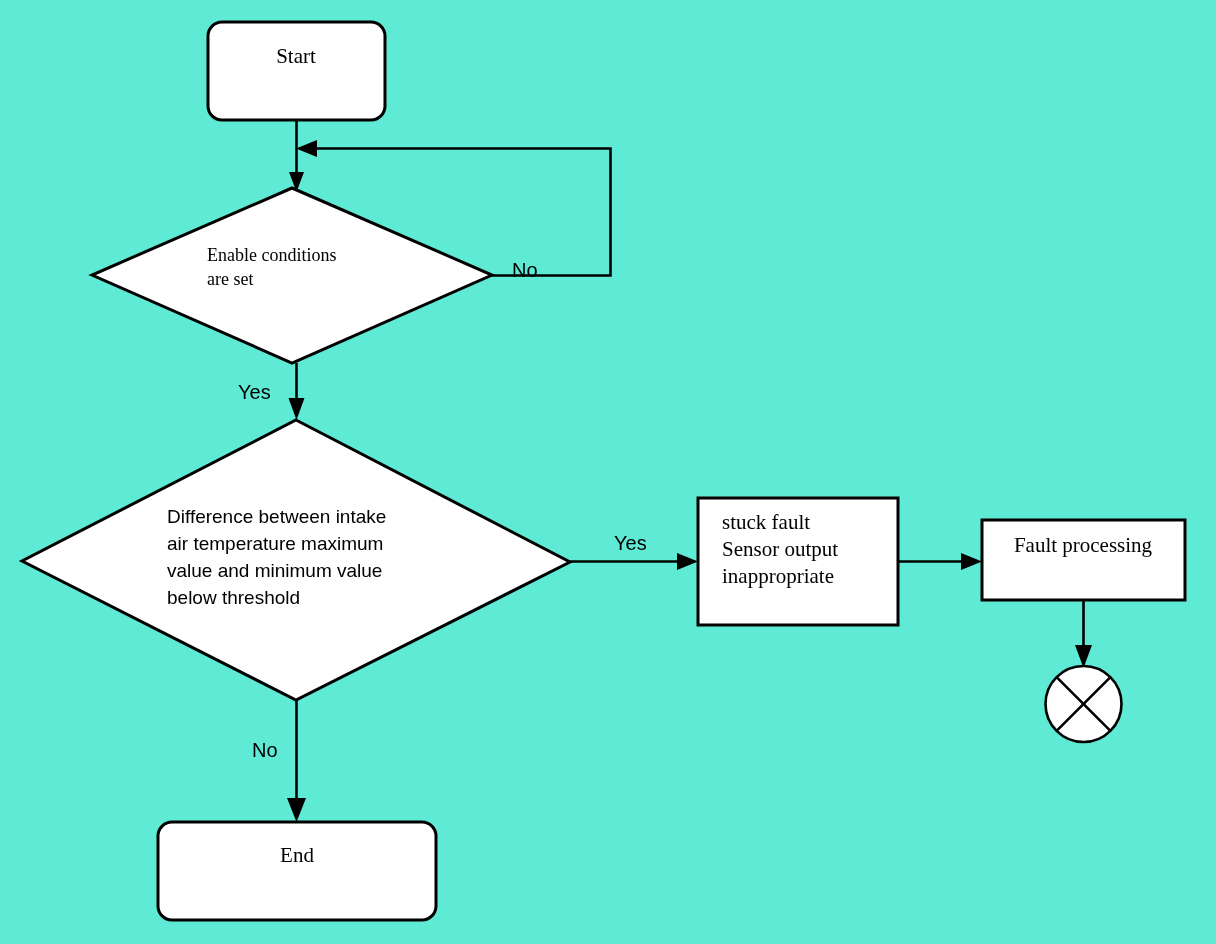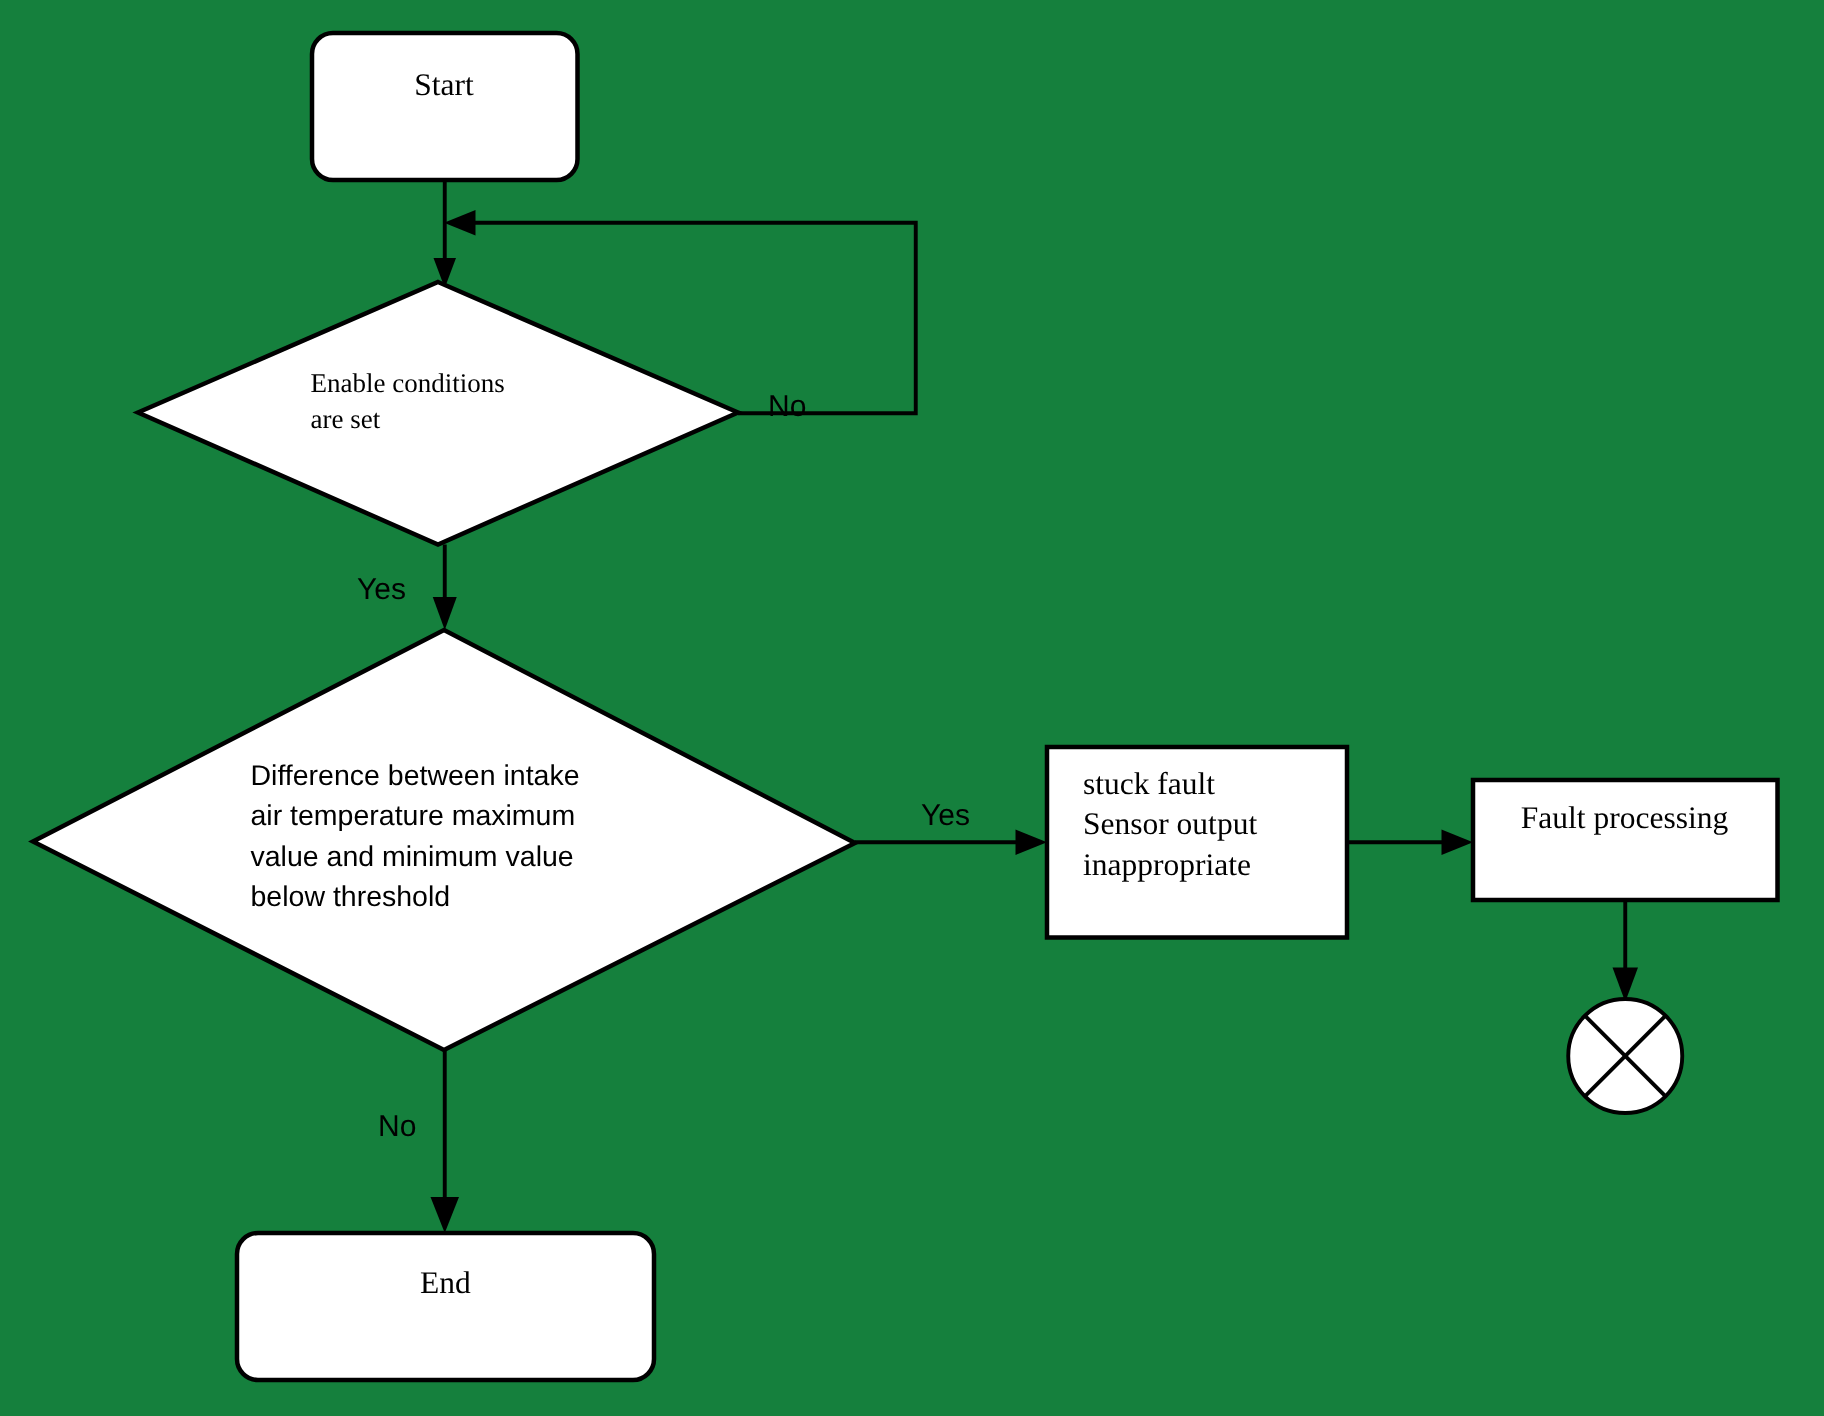--- a/index.html
+++ b/index.html
@@ -10,21 +10,21 @@
   body {
     width: 1216px;
     height: 944px;
     font-family: "Liberation Serif", serif;
     overflow: hidden;
   }
   #flowchart-root {
     position: relative;
     width: 1216px;
     height: 944px;
-    background: #15803d;
+    background: #5eead4;
   }
   svg.chart {
     position: absolute;
     top: 0;
     left: 0;
     width: 1216px;
     height: 944px;
     display: block;
   }
   .shape-stroke {

